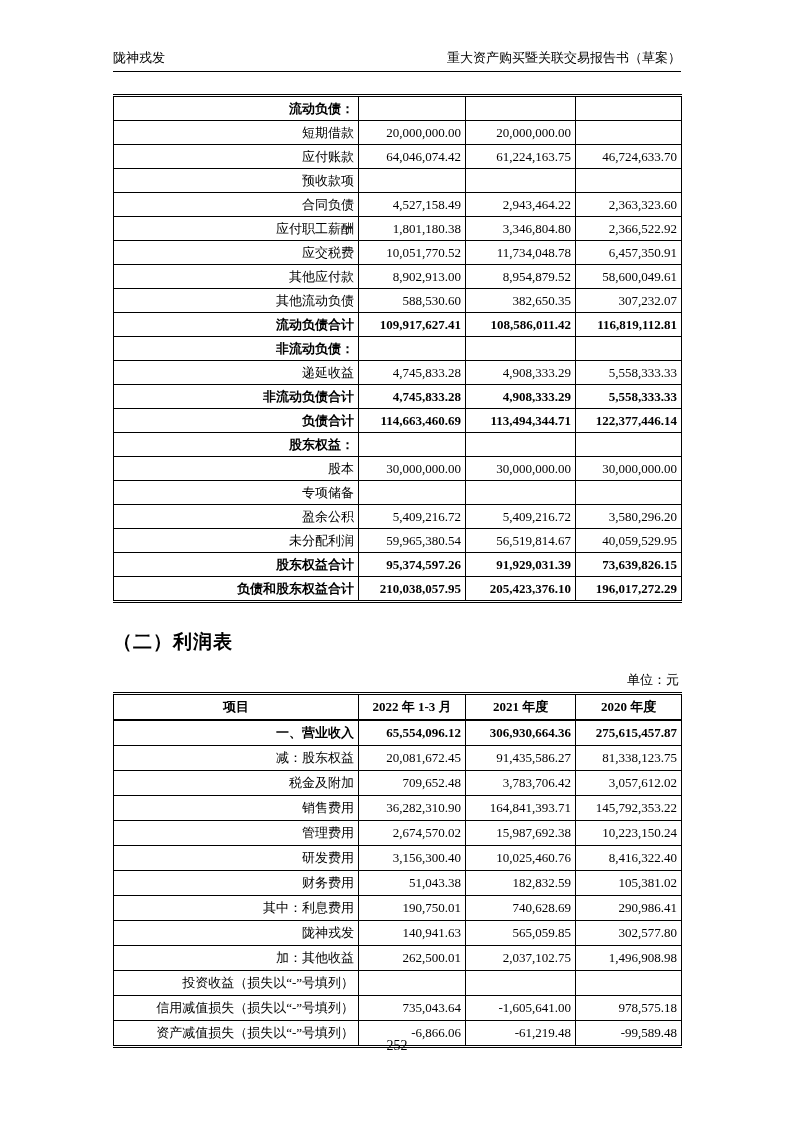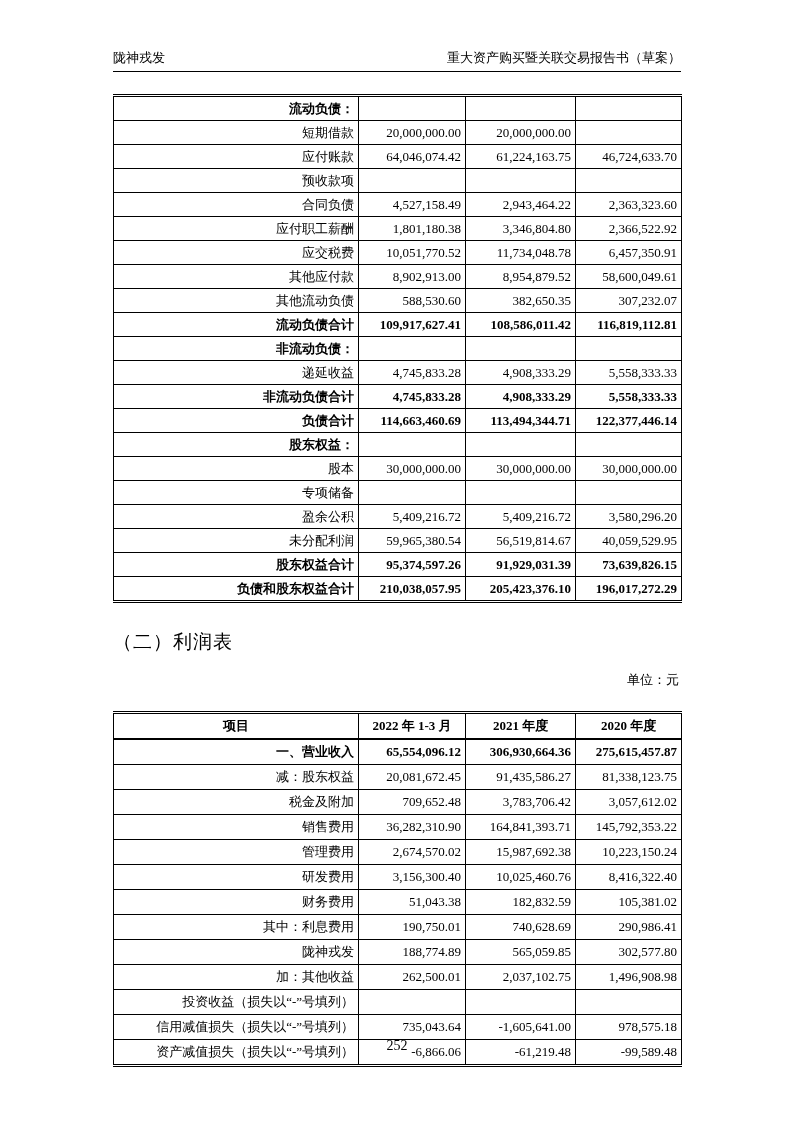--- a/index.html
+++ b/index.html
@@ -40,35 +40,35 @@
   table.fin col.c2 { width: 110px; }
   table.fin col.c3 { width: 106px; }
   table.fin td, table.fin th {
     border: 1px solid #000;
     padding: 0 4px;
     overflow: hidden;
     white-space: nowrap;
   }
   table.balance { margin-top: 22px; border-top: 3px double #000; border-bottom: 3px double #000; }
   table.balance td { height: 23px; }
-  table.income { margin-top: 22px; border-top: 3px double #000; border-bottom: 3px double #000; }
+  table.income { margin-top: 3px; border-top: 3px double #000; border-bottom: 3px double #000; }
   table.income td, table.income th { height: 24px; }
   table.income thead th {
     font-weight: bold;
     text-align: center;
     border-bottom: 2px solid #000;
   }
   td.label { text-align: right; padding-left: 6px; }
   td.label.indent { padding-left: 46px; }
   td.num { text-align: right; padding-right: 5px; }
   tr.bold td { font-weight: bold; }
   .section-title {
     margin-top: 26px;
     font-family: "Liberation Sans", "DejaVu Sans", sans-serif;
-    font-weight: normal;
+    font-weight: bold;
     font-size: 19px;
     letter-spacing: 1px;
   }
   .unit-label {
     margin-top: 16px;
     text-align: right;
     font-size: 13px;
     padding-right: 2px;
   }
   .page-footer {
@@ -291,21 +291,21 @@
             <td class="num">105,381.02</td>
           </tr>
           <tr>
             <td class="label">其中：利息费用</td>
             <td class="num">190,750.01</td>
             <td class="num">740,628.69</td>
             <td class="num">290,986.41</td>
           </tr>
           <tr>
             <td class="label indent">陇神戎发</td>
-            <td class="num">188,774.89</td>
+            <td class="num">140,941.63</td>
             <td class="num">565,059.85</td>
             <td class="num">302,577.80</td>
           </tr>
           <tr>
             <td class="label">加：其他收益</td>
             <td class="num">262,500.01</td>
             <td class="num">2,037,102.75</td>
             <td class="num">1,496,908.98</td>
           </tr>
           <tr>

